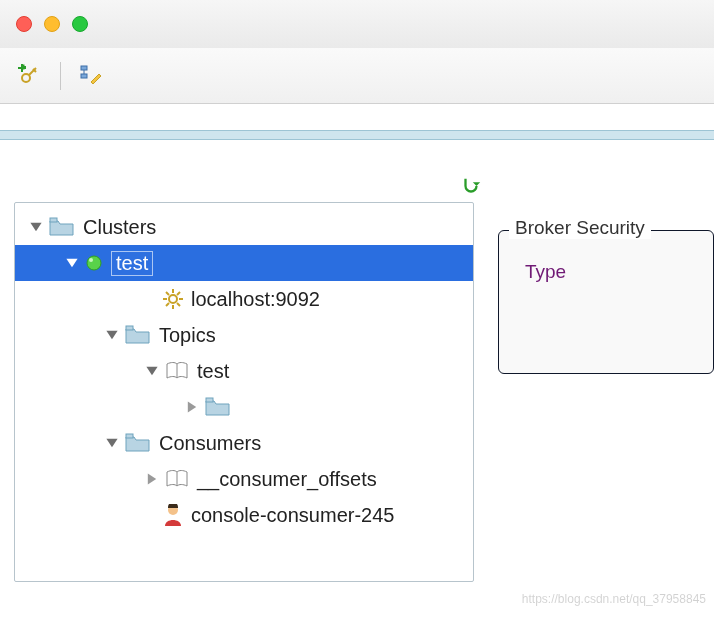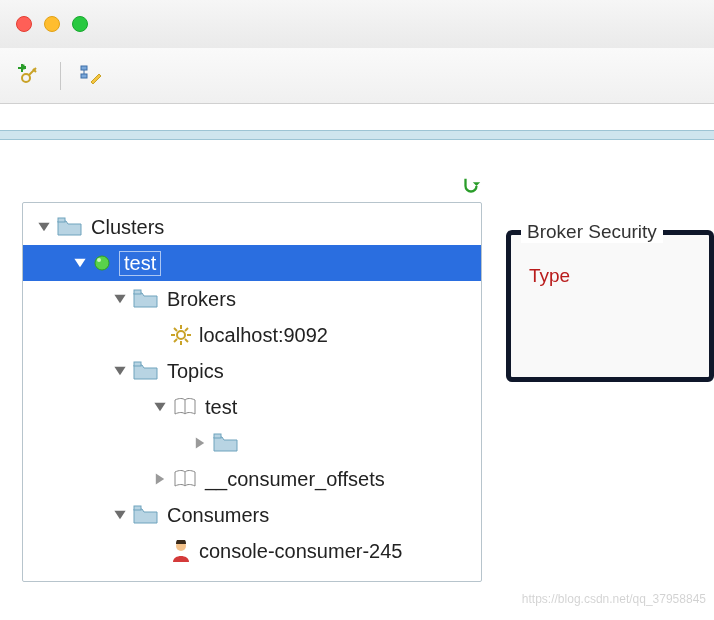--- a/index.html
+++ b/index.html
@@ -44,21 +44,20 @@
   .thin-bar {
     height: 10px;
     background: #cfe5ee;
     border-top: 1px solid #9dc4d4;
     border-bottom: 1px solid #9dc4d4;
   }
 
   .content {
     position: relative;
     padding-top: 30px;
-    margin-left: 8px;
   }
 
   .refresh-strip {
     height: 32px;
     display: flex;
     align-items: center;
     justify-content: flex-end;
     padding-right: 232px;
   }
 
@@ -103,40 +102,40 @@
   .selected .label-text.boxed {
     border: 1px solid rgba(255,255,255,0.6);
     padding: 0 4px;
   }
 
   .side-panel {
     flex: 1;
     margin-top: 28px;
   }
   .group-box {
-    border: 5px solid #0f172a;
+    border: 1px solid #0f172a;
     border-radius: 6px;
     background: #f9f9f9;
-    padding: 10px 14px 90px 18px;
+    padding: 10px 14px 90px 26px;
     margin-left: 4px;
     position: relative;
   }
   .group-title {
     position: absolute;
     top: -14px;
     left: 10px;
     background: #fff;
     padding: 0 6px;
     font-size: 19px;
     color: #333;
   }
   .group-row {
     margin-top: 20px;
     font-size: 19px;
-    color: #b91c1c;
+    color: #701a75;
   }
 
   .watermark {
     position: absolute;
     right: 8px;
     bottom: 14px;
     font-size: 12px;
     color: rgba(0,0,0,0.18);
   }
 
@@ -216,35 +215,20 @@
           </span>
           <span>
             <svg width="18" height="18" viewBox="0 0 18 18">
                 <circle cx="9" cy="9" r="7" fill="#59d24a" stroke="#2f9e22"></circle>
                 <circle cx="6" cy="6" r="2" fill="#c8f5bd"></circle>
               </svg>
           </span>
           <span class="label-text boxed">test</span>
         </div>
 
-        <div class="tree-row">
-          <span class="indent" style="width:80px"></span>
-          <span class="toggle">
-            <svg width="14" height="14" viewBox="0 0 10 10">
-                <path d="M1 2 L9 2 L5 8 Z" fill="#6d6d6d"></path>
-              </svg>
-          </span>
-          <span>
-            <svg width="26" height="20" viewBox="0 0 26 20">
-                <path d="M1 4 h8 l2 3 h13 v11 H1 Z" fill="#b8d4e3" stroke="#6fa3bd"></path>
-                <rect x="1" y="1" width="7" height="4" fill="#b8d4e3" stroke="#6fa3bd"></rect>
-              </svg>
-          </span>
-          <span class="label-text">Brokers</span>
-        </div>
 
         <div class="tree-row">
           <span class="indent" style="width:140px"></span>
           <span>
             <svg width="20" height="20" viewBox="0 0 20 20">
                 <circle cx="10" cy="10" r="4" fill="none" stroke="#c9a227" stroke-width="2"></circle>
                 <g stroke="#c9a227" stroke-width="2">
                   <line x1="10" y1="0" x2="10" y2="4"></line>
                   <line x1="10" y1="16" x2="10" y2="20"></line>
                   <line x1="0" y1="10" x2="4" y2="10"></line>
@@ -300,49 +284,49 @@
           </span>
           <span>
             <svg width="26" height="20" viewBox="0 0 26 20">
                 <path d="M1 4 h8 l2 3 h13 v11 H1 Z" fill="#b8d4e3" stroke="#6fa3bd"></path>
                 <rect x="1" y="1" width="7" height="4" fill="#b8d4e3" stroke="#6fa3bd"></rect>
               </svg>
           </span>
         </div>
 
         <div class="tree-row">
+          <span class="indent" style="width:80px"></span>
+          <span class="toggle">
+            <svg width="14" height="14" viewBox="0 0 10 10">
+                <path d="M1 2 L9 2 L5 8 Z" fill="#6d6d6d"></path>
+              </svg>
+          </span>
+          <span>
+            <svg width="26" height="20" viewBox="0 0 26 20">
+                <path d="M1 4 h8 l2 3 h13 v11 H1 Z" fill="#b8d4e3" stroke="#6fa3bd"></path>
+                <rect x="1" y="1" width="7" height="4" fill="#b8d4e3" stroke="#6fa3bd"></rect>
+              </svg>
+          </span>
+          <span class="label-text">Consumers</span>
+        </div>
+
+        <div class="tree-row">
           <span class="indent" style="width:120px"></span>
           <span class="toggle">
             <svg width="14" height="14" viewBox="0 0 10 10">
                 <path d="M2 1 L8 5 L2 9 Z" fill="#9a9a9a"></path>
               </svg>
           </span>
           <span>
             <svg width="24" height="18" viewBox="0 0 24 18">
                 <path d="M2 2 C6 0 10 0 12 2 C14 0 18 0 22 2 V16 C18 14 14 14 12 16 C10 14 6 14 2 16 Z" fill="#fff" stroke="#888"></path>
                 <line x1="12" y1="2" x2="12" y2="16" stroke="#888"></line>
               </svg>
           </span>
           <span class="label-text">__consumer_offsets</span>
-        </div>
-
-        <div class="tree-row">
-          <span class="indent" style="width:80px"></span>
-          <span class="toggle">
-            <svg width="14" height="14" viewBox="0 0 10 10">
-                <path d="M1 2 L9 2 L5 8 Z" fill="#6d6d6d"></path>
-              </svg>
-          </span>
-          <span>
-            <svg width="26" height="20" viewBox="0 0 26 20">
-                <path d="M1 4 h8 l2 3 h13 v11 H1 Z" fill="#b8d4e3" stroke="#6fa3bd"></path>
-                <rect x="1" y="1" width="7" height="4" fill="#b8d4e3" stroke="#6fa3bd"></rect>
-              </svg>
-          </span>
-          <span class="label-text">Consumers</span>
         </div>
 
         <div class="tree-row">
           <span class="indent" style="width:140px"></span>
           <span>
             <svg width="20" height="22" viewBox="0 0 20 22">
                 <circle cx="10" cy="6" r="5" fill="#f4c28a"></circle>
                 <path d="M5 3 a5 5 0 0 1 10 0 v1 h-10 z" fill="#3a2a1a"></path>
                 <path d="M2 22 C2 14 18 14 18 22 Z" fill="#d43a3a"></path>
               </svg>

